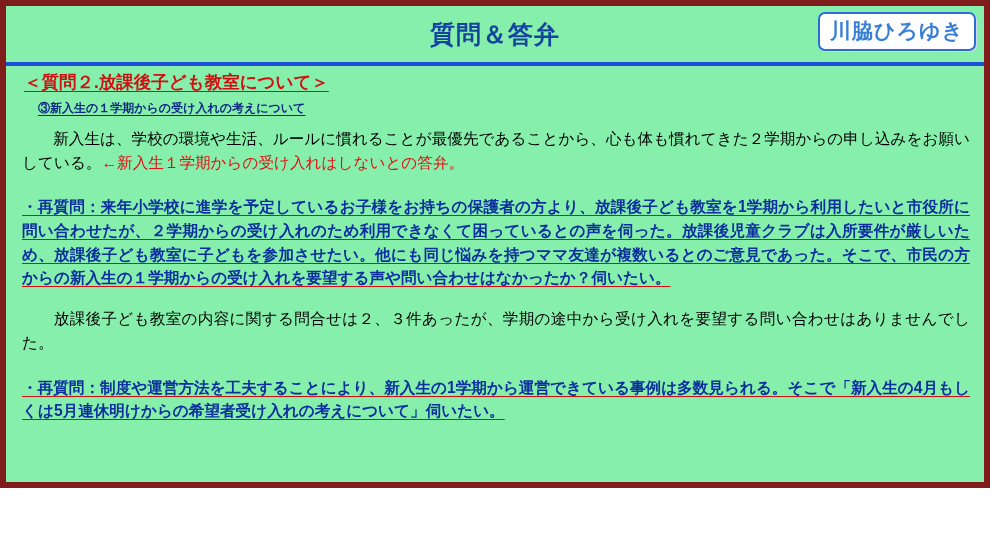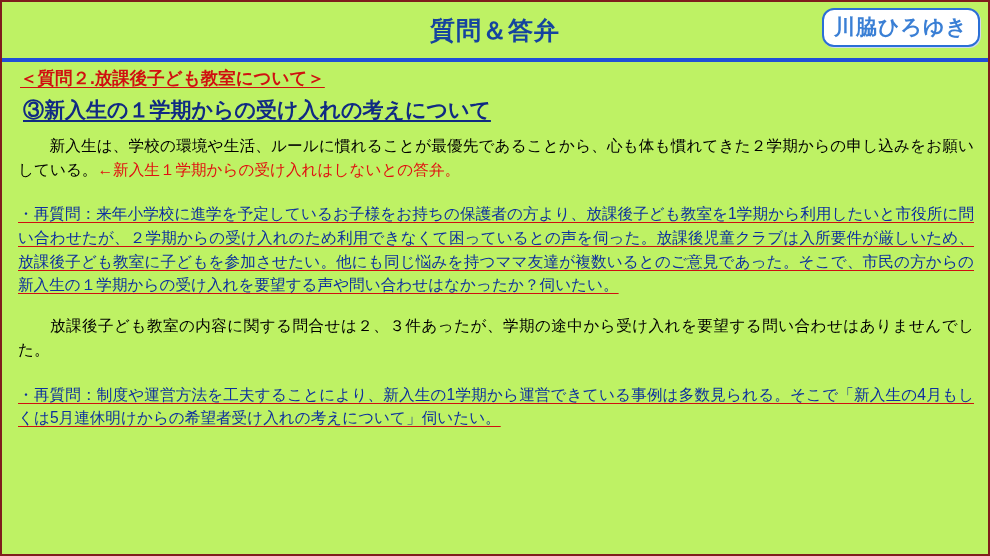--- a/index.html
+++ b/index.html
@@ -6,23 +6,23 @@
     margin: 0;
     padding: 0;
     background: #ffffff;
   }
   body {
     font-family: "Liberation Sans", sans-serif;
   }
   .slide {
     position: relative;
     width: 990px;
-    height: 556px;
-    background: #bef264;
-    border: 2px solid #7f1d1d;
+    height: 488px;
+    background: #86efac;
+    border: 6px solid #7f1d1d;
     box-sizing: border-box;
     overflow: hidden;
   }
   .header {
     position: relative;
     height: 56px;
     box-sizing: border-box;
     display: flex;
     align-items: center;
     justify-content: center;
@@ -31,21 +31,21 @@
     font-size: 25px;
     font-weight: bold;
     color: #15449e;
     letter-spacing: 1px;
   }
   .name-badge {
     position: absolute;
     right: 8px;
     top: 6px;
     border: 2px solid #2b6fd6;
-    border-radius: 12px;
+    border-radius: 7px;
     padding: 3px 10px 4px 10px;
     background: #ffffff;
     box-shadow: 1px 1px 0 #cfd9ef;
   }
   .name-badge-text {
     font-size: 21px;
     font-weight: bold;
     color: #3a7fd5;
     letter-spacing: 1px;
   }
@@ -62,37 +62,38 @@
     color: #d01010;
     font-weight: bold;
     font-size: 17.5px;
     text-decoration: underline;
     text-underline-offset: 3px;
     margin: 2px 0 6px 2px;
   }
   .sub-title {
     color: #102a83;
     font-weight: bold;
-    font-size: 21px;
+    font-size: 12px;
     text-decoration: underline;
     text-underline-offset: 3px;
-    margin: 0 0 4px 5px;
+    margin: 0 0 4px 16px;
   }
   .para {
     font-size: 15.6px;
     line-height: 1.52;
     color: #000000;
     margin: 10px 0 2px 0;
     text-align: justify;
   }
   .para.blue-underline {
     color: #0d2f9e;
     text-decoration: underline;
     text-decoration-color: #d01010;
     text-underline-offset: 3px;
+    font-weight: bold;
   }
   .spacer-sm { height: 9px; }
   .spacer-xs { height: 5px; }
   .red { color: #e11010; }
 </style>
 </head>
 <body>
 
 <div class="slide">
 

